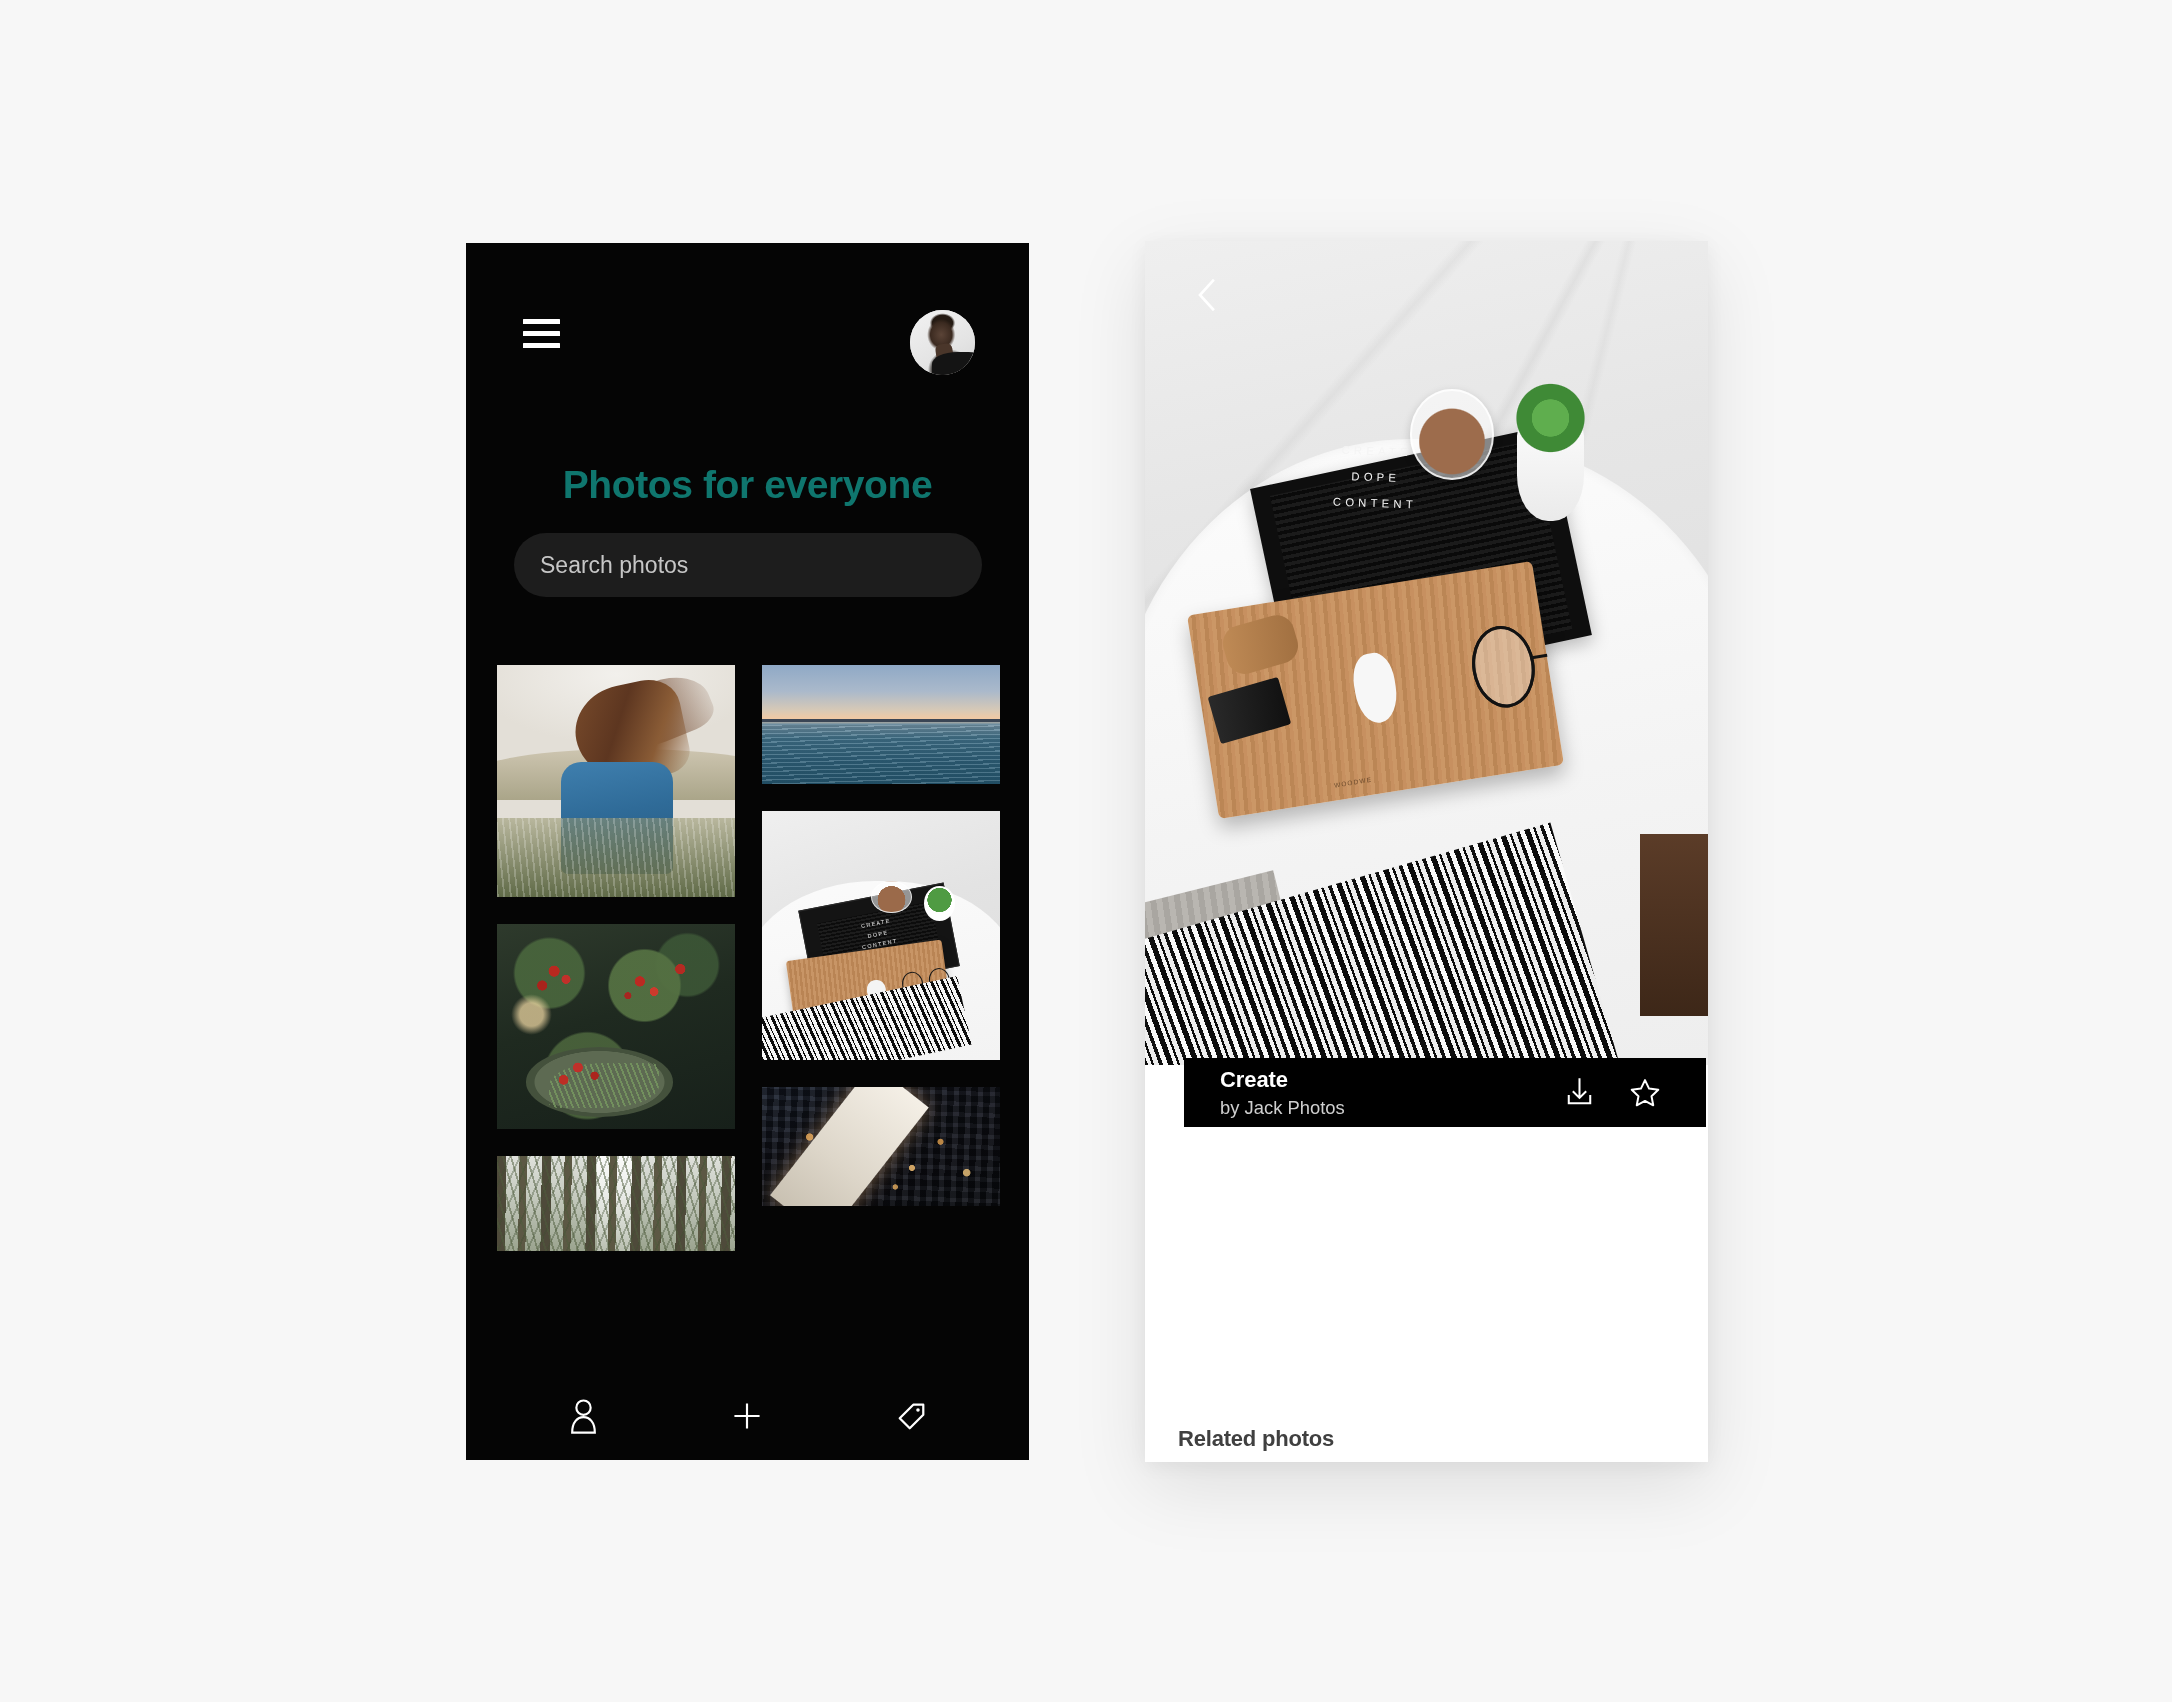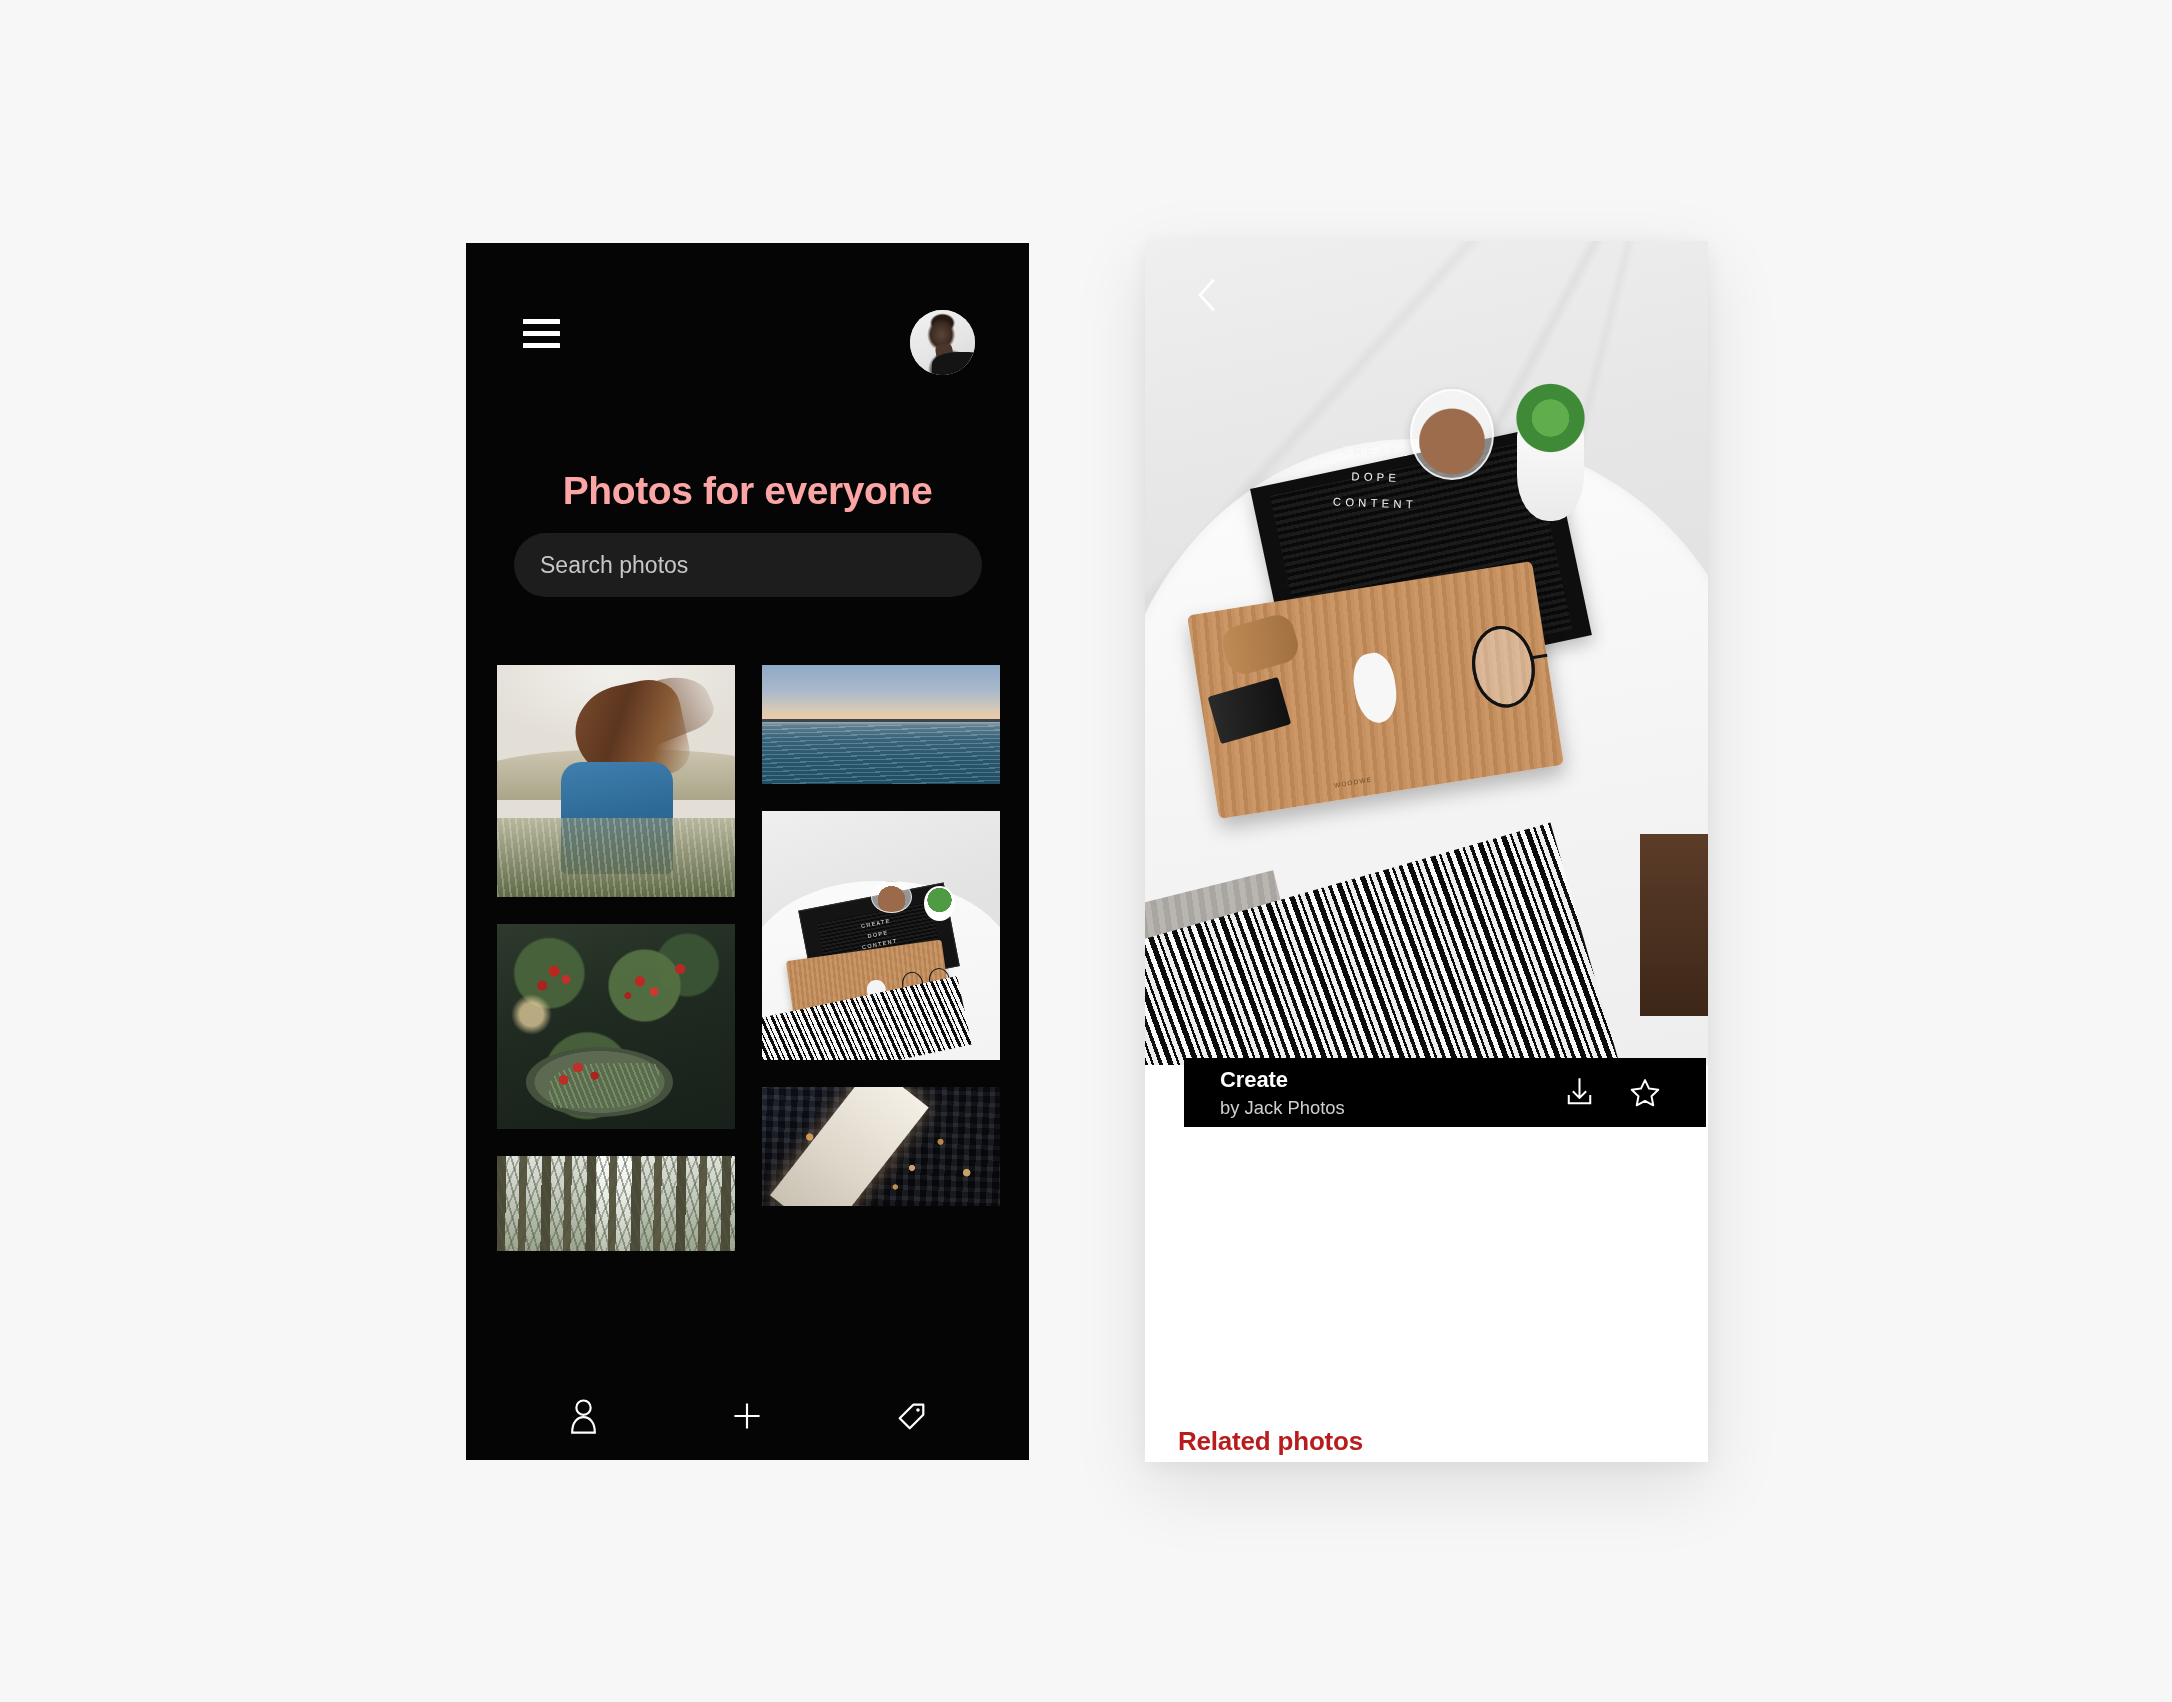--- a/index.html
+++ b/index.html
@@ -103,25 +103,24 @@
     border-radius: 44% 38% 0 0;
   }
 
   
   .page-title {
     position: absolute;
     left: 0;
     top: 220px;
     width: 100%;
     text-align: center;
-    color: #fca5a5;
+    color: #0f766e;
     font-size: 39px;
     font-weight: bold;
     letter-spacing: -0.4px;
-    margin-top: 6px;
   }
 
   .search-field {
     position: absolute;
     left: 48px;
     top: 290px;
     width: 468px;
     height: 64px;
     background: #1d1d1d;
     border: none;
@@ -230,22 +229,22 @@
     gap: 33px;
     margin-right: 8.3px;
   }
   .cap-icon { width: 33px; height: 33px; cursor: pointer; display:flex; align-items:center; justify-content:center; }
 
   
   .related-heading {
     position: absolute;
     left: 33px;
     top: 1185px;
-    color: #b91c1c;
-    font-size: 26px;
+    color: #404040;
+    font-size: 22px;
     font-weight: bold;
     letter-spacing: -0.2px;
     text-align: right;
   }
 
   
   .ph { position: absolute; inset: 0; }
 
   
   .ph-field {

